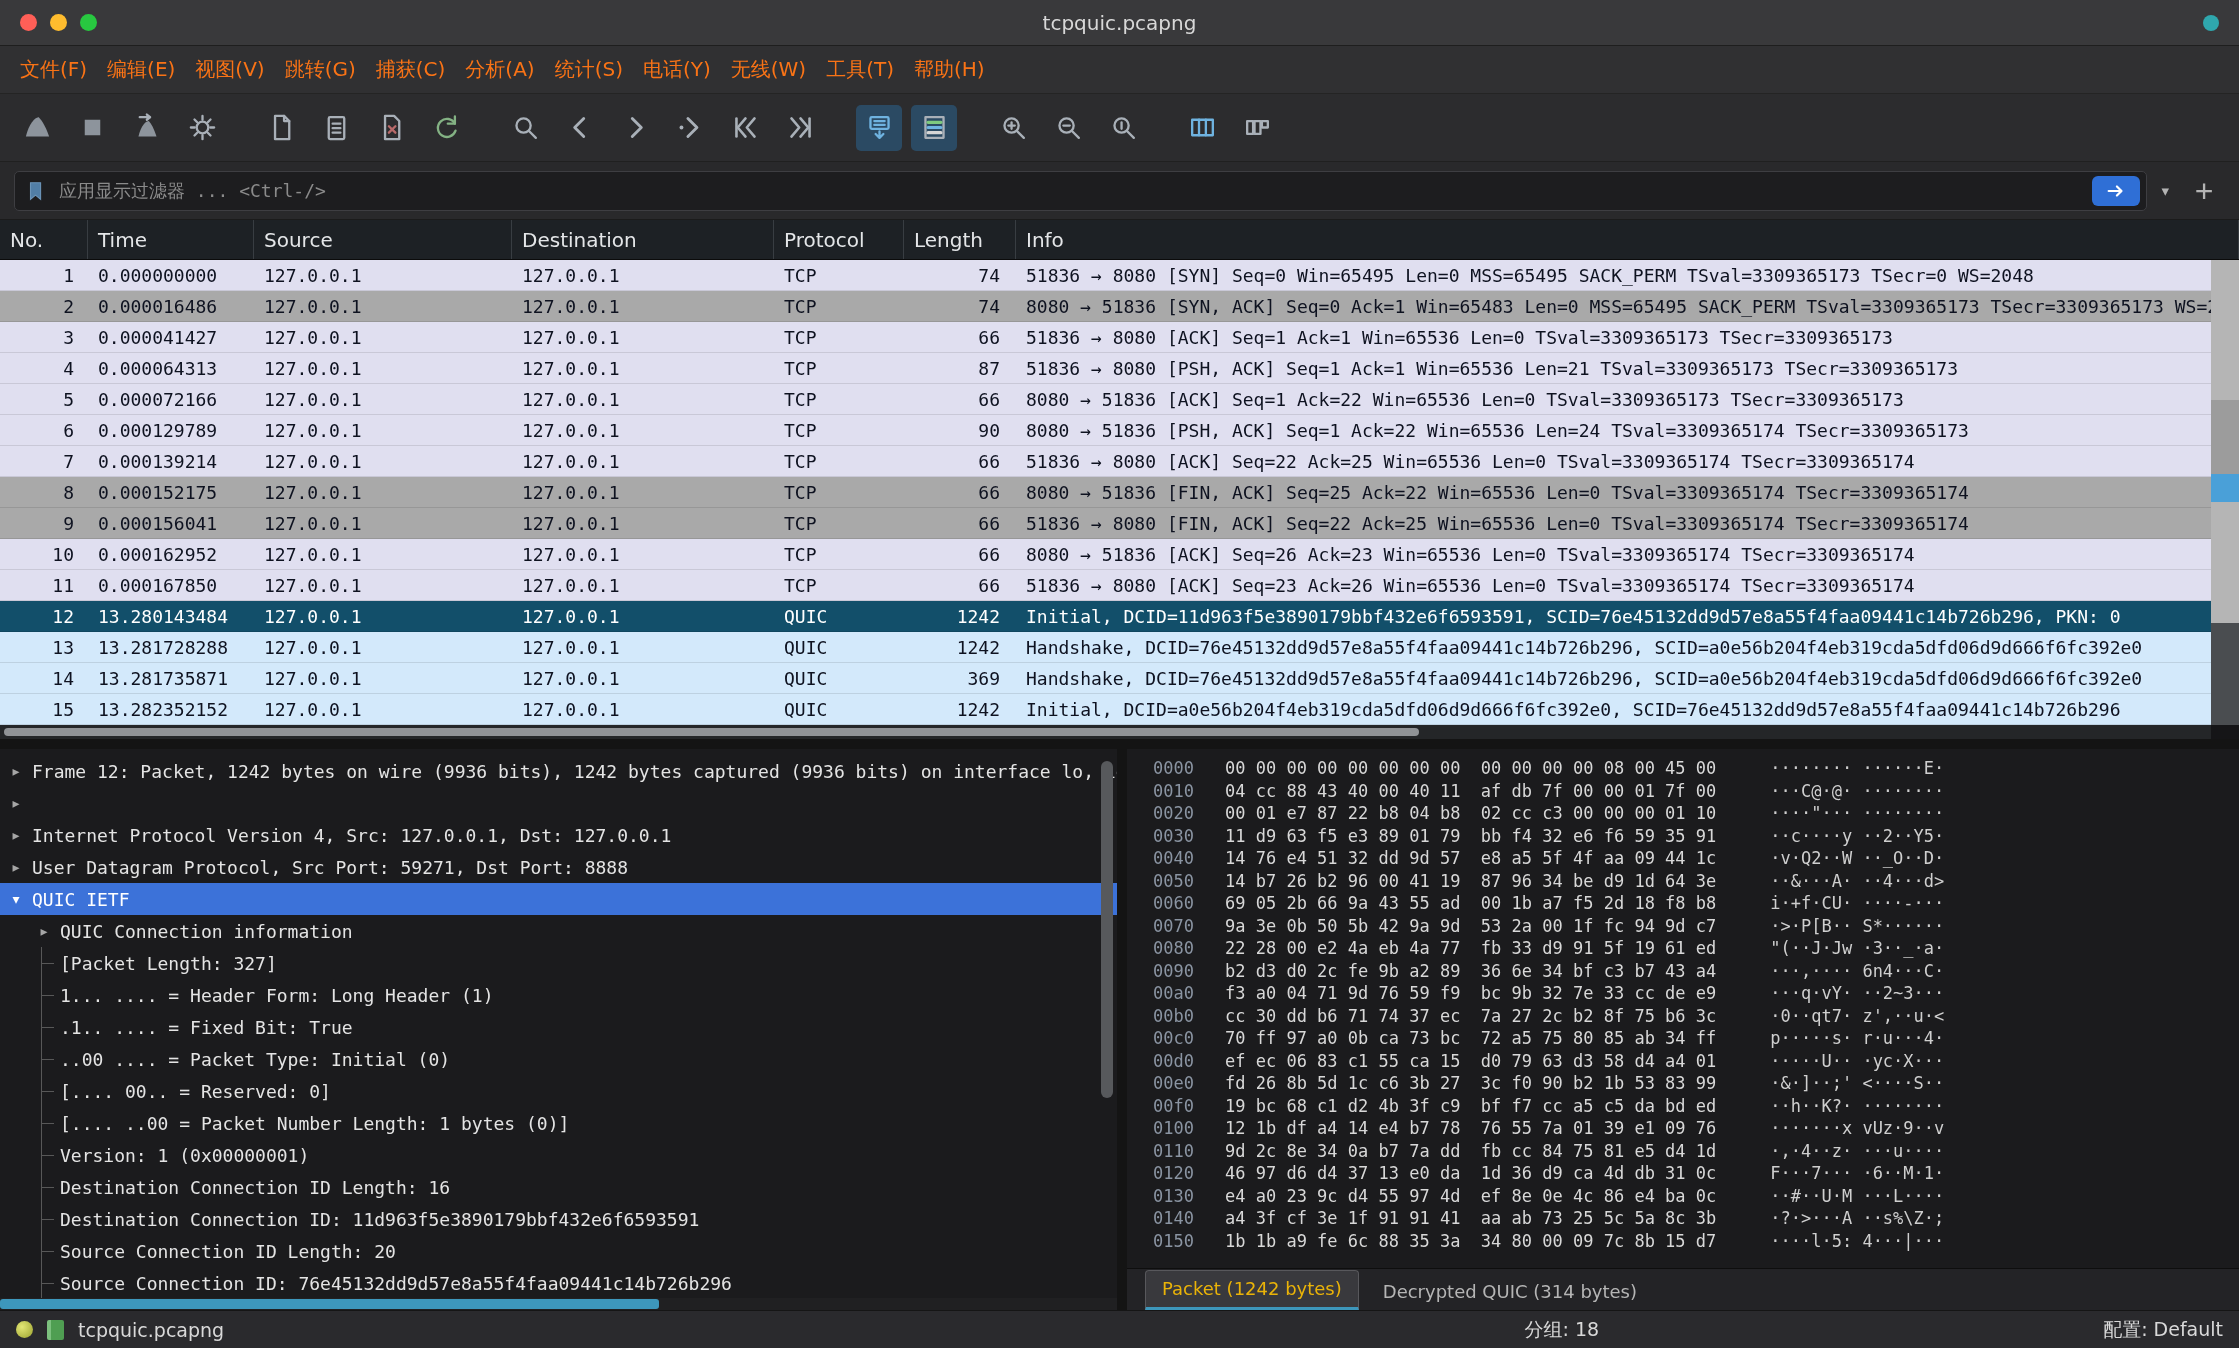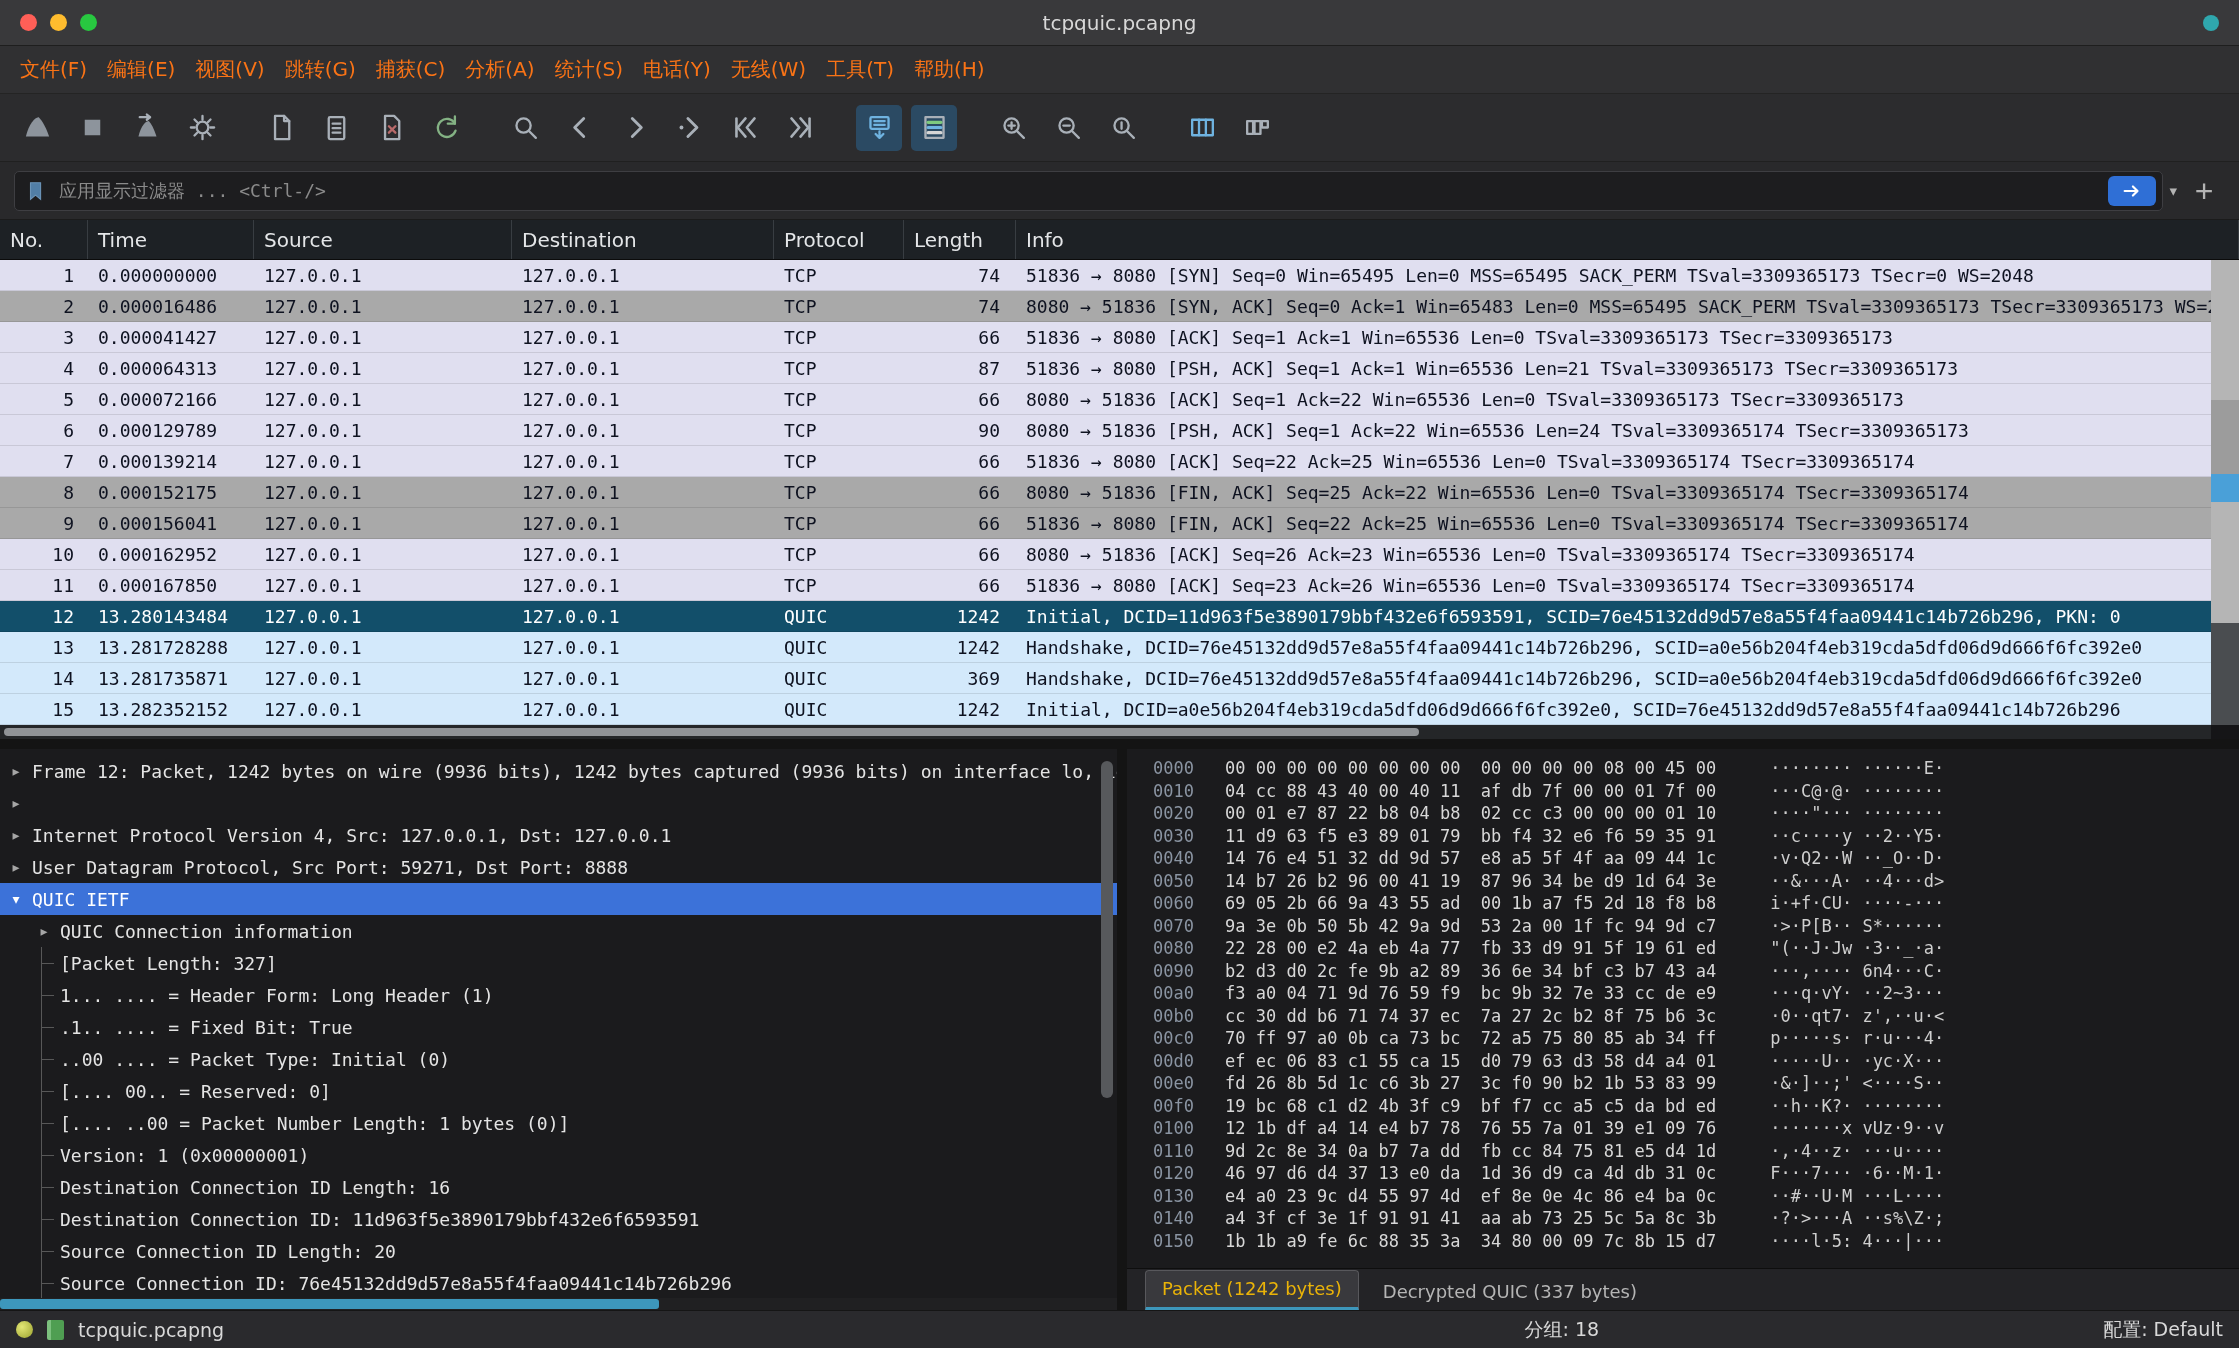--- a/index.html
+++ b/index.html
@@ -30,21 +30,21 @@
     display:flex; align-items:center; padding:0 14px; gap:9px; }
   .tb { width:46px; height:46px; border:none; background:transparent; border-radius:5px;
     display:flex; align-items:center; justify-content:center; padding:0; }
   .tb svg { width:31px; height:31px; stroke:#a9b0b8; fill:none; stroke-width:1.8;
     stroke-linecap:round; stroke-linejoin:round; }
   .tb.active { background:#2b4a63; }
   .gend { margin-right:24px; }
 
   
   .filterbar { height:58px; flex:none; background:#29292b; border-bottom:1px solid #1b1b1b;
-    display:flex; align-items:center; padding:0 14px; gap:4px; }
+    display:flex; align-items:center; padding:0 14px; gap:12px; }
   .filter-box { flex:1; height:40px; background:#1d1d1f; border:1px solid #3e3e42; border-radius:5px;
     display:flex; align-items:center; padding:0 6px 0 10px; gap:10px; }
   .filter-box svg.bm { width:22px; height:22px; flex:none; }
   .filter-input { flex:1; background:transparent; border:none; outline:none; color:#cfcfcf;
     font-family:"DejaVu Sans Mono",monospace; font-size:18px; }
   .filter-input::placeholder { color:#8b8b8b; }
   .apply-btn { width:48px; height:30px; flex:none; background:#2f6fd6; border:none; border-radius:6px;
     display:flex; align-items:center; justify-content:center; }
   .apply-btn svg { width:22px; height:22px; }
   .caret-btn { background:none; border:none; color:#b3b3b3; font-size:15px; padding:0 2px; }
@@ -500,21 +500,21 @@
           <div class="hx"><span class="hx-off">00f0</span><span class="hx-h">19 bc 68 c1 d2 4b 3f c9  bf f7 cc a5 c5 da bd ed</span><span class="hx-a">··h··K?· ········</span></div>
           <div class="hx"><span class="hx-off">0100</span><span class="hx-h">12 1b df a4 14 e4 b7 78  76 55 7a 01 39 e1 09 76</span><span class="hx-a">·······x vUz·9··v</span></div>
           <div class="hx"><span class="hx-off">0110</span><span class="hx-h">9d 2c 8e 34 0a b7 7a dd  fb cc 84 75 81 e5 d4 1d</span><span class="hx-a">·,·4··z· ···u····</span></div>
           <div class="hx"><span class="hx-off">0120</span><span class="hx-h">46 97 d6 d4 37 13 e0 da  1d 36 d9 ca 4d db 31 0c</span><span class="hx-a">F···7··· ·6··M·1·</span></div>
           <div class="hx"><span class="hx-off">0130</span><span class="hx-h">e4 a0 23 9c d4 55 97 4d  ef 8e 0e 4c 86 e4 ba 0c</span><span class="hx-a">··#··U·M ···L····</span></div>
           <div class="hx"><span class="hx-off">0140</span><span class="hx-h">a4 3f cf 3e 1f 91 91 41  aa ab 73 25 5c 5a 8c 3b</span><span class="hx-a">·?·&gt;···A ··s%\Z·;</span></div>
           <div class="hx"><span class="hx-off">0150</span><span class="hx-h">1b 1b a9 fe 6c 88 35 3a  34 80 00 09 7c 8b 15 d7</span><span class="hx-a">····l·5: 4···|···</span></div>
         </div>
       <div class="tabbar">
           <div class="tab active">Packet (1242 bytes)</div>
-          <div class="tab">Decrypted QUIC (337 bytes)</div>
+          <div class="tab">Decrypted QUIC (314 bytes)</div>
         </div>
     </div>
   </div>
 
   <div class="statusbar">
     <span class="expert-dot"></span>
     <span class="book-icon"></span>
     <span>tcpquic.pcapng</span>
     <span class="sb-packets">分组: 18</span>
     <span class="sb-profile">配置: Default</span>

